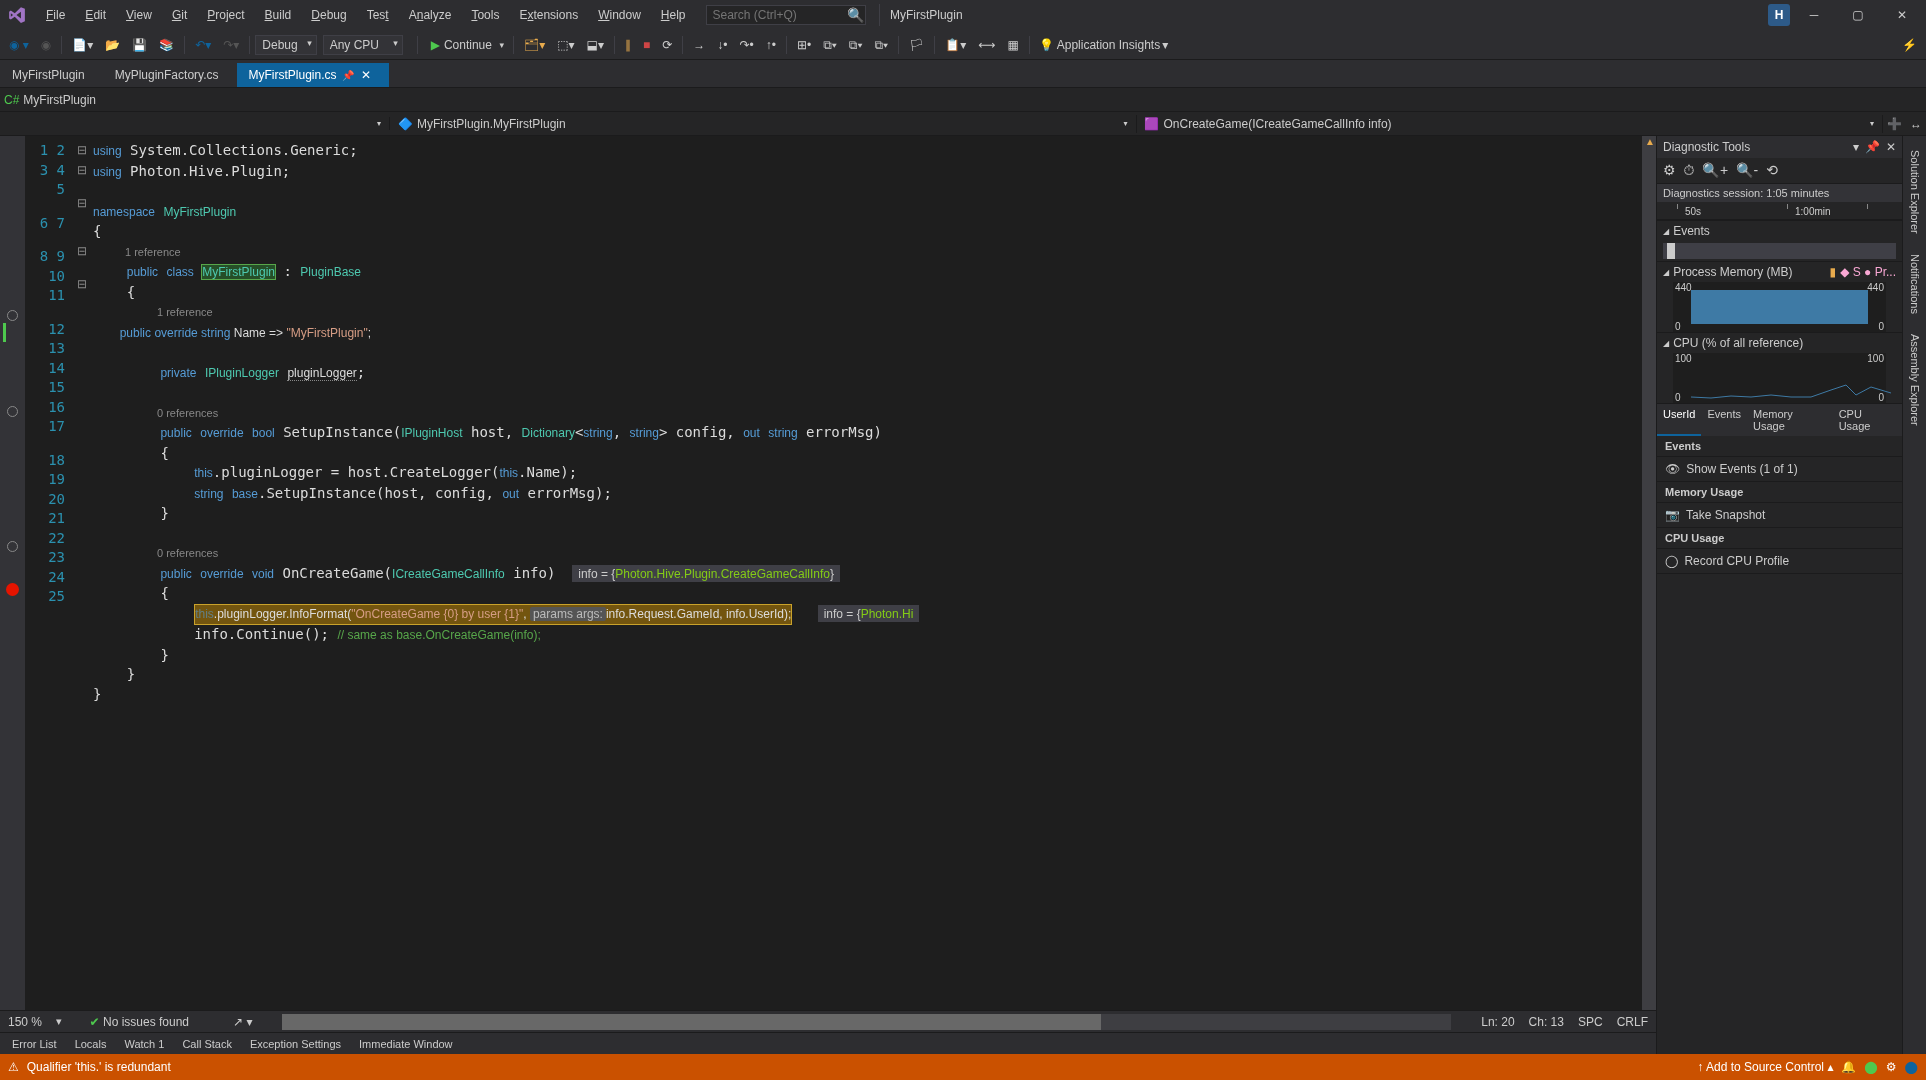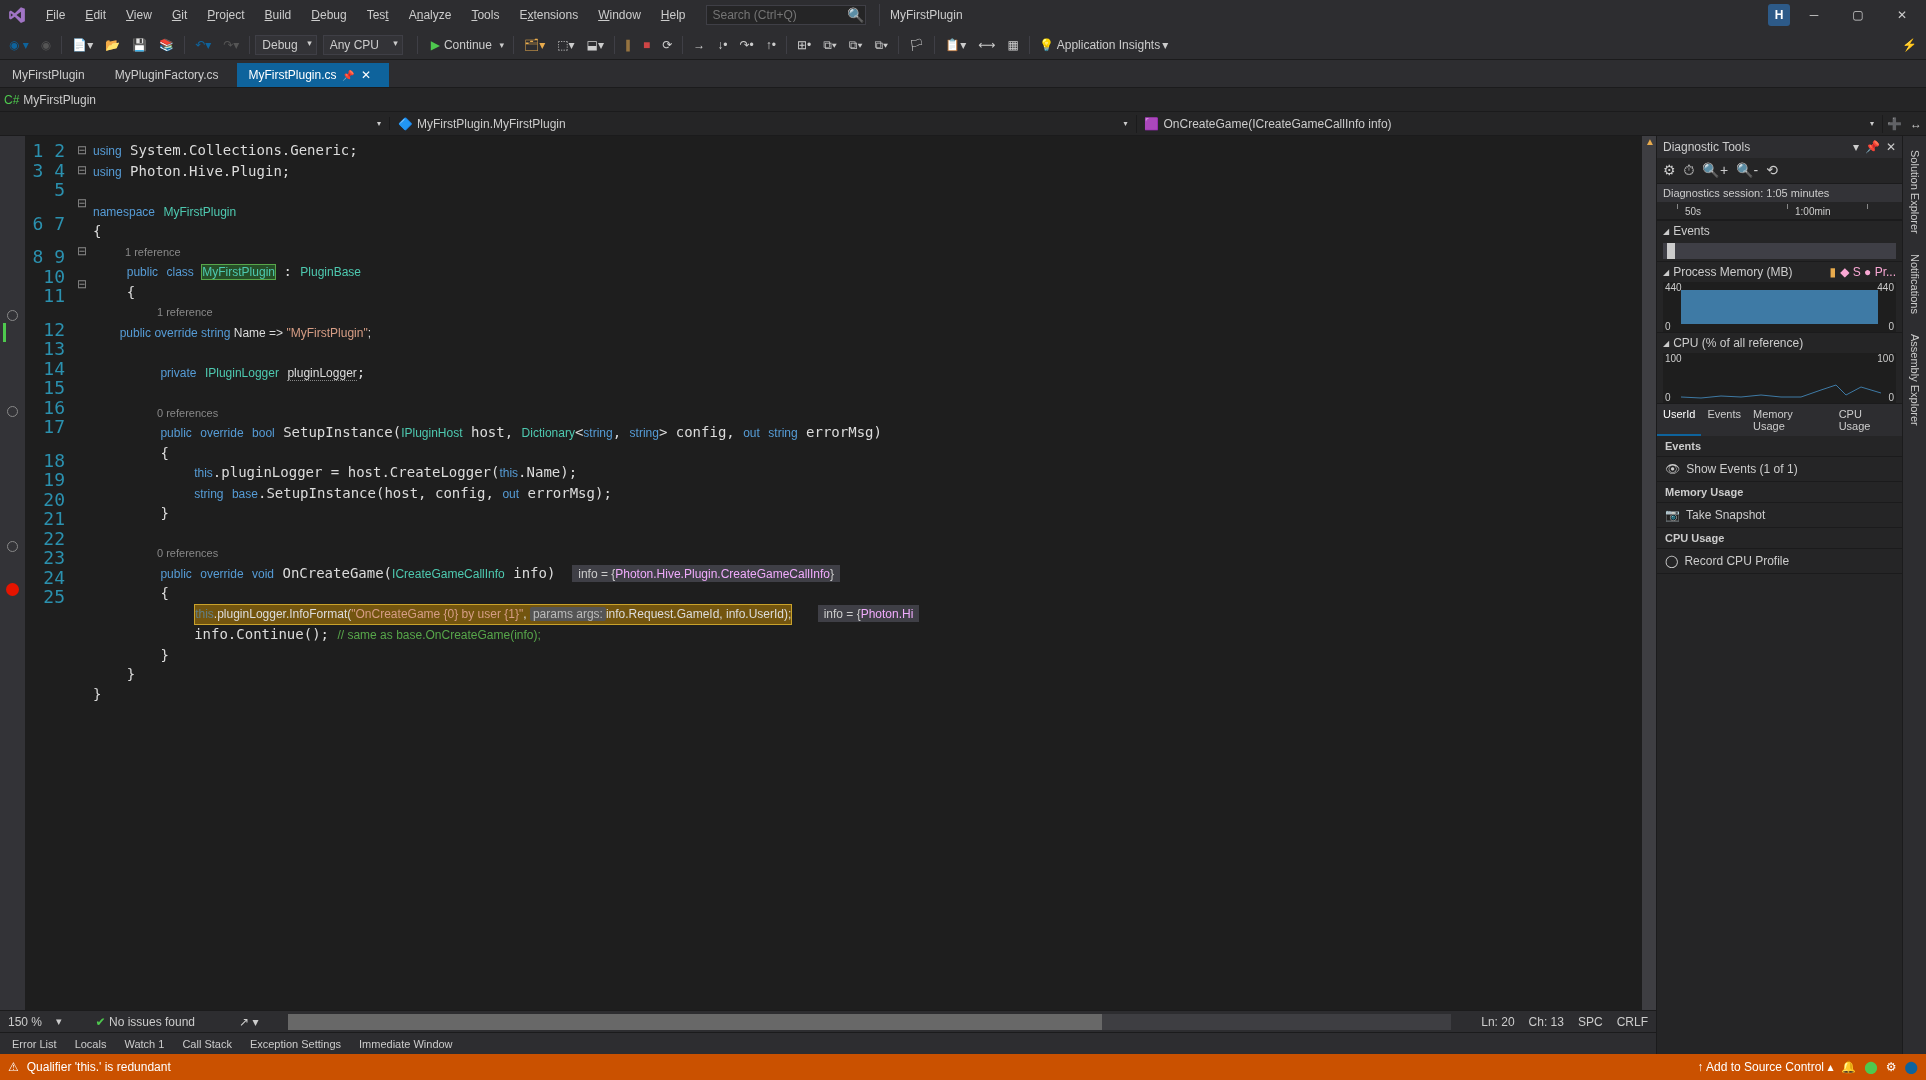--- a/index.html
+++ b/index.html
@@ -28,55 +28,55 @@
 .tab-pin{font-size:10px}
 .tab-close{font-size:12px}
 .nav-bar{background:#252526;height:24px;display:flex;align-items:center;padding:0 4px;border-bottom:1px solid #1b1b1c}
 .nav-left{display:flex;align-items:center;gap:4px;font-size:11px}
 .main-area{display:flex;flex:1;min-height:0}
 .editor-wrap{flex:1;display:flex;flex-direction:column;min-width:0}
 .editor-body{flex:1;display:flex;background:#1e1e1e;min-height:0;overflow:hidden;position:relative}
 .bp-gutter{width:25px;background:#333337}
 .bp{width:13px;height:13px;border-radius:50%;background:#e51400;margin:3px auto}
 .bp-outline{width:11px;height:11px;border-radius:50%;border:1px solid #888;margin:4px auto}
-.line-numbers{width:50px;background:#1e1e1e;color:#2b91af;text-align:right;padding:5px 10px 0 0;font-family:Consolas,monospace;font-size:18px;line-height:19.5px}
+.line-numbers{width:50px;background:#1e1e1e;color:#2b91af;text-align:right;padding:5px 10px 0 0;font-family:Consolas,monospace;font-size:14px;line-height:19.5px}
 .fold-gutter{width:14px;background:#1e1e1e;padding-top:5px;font-family:Consolas,monospace;font-size:10px;line-height:19.5px;color:#888}
 .fold{text-align:center}
 .code{flex:1;padding:5px 0 0 4px;font-family:Consolas,monospace;font-size:14px;line-height:19.5px;white-space:pre;color:#dcdcdc;position:relative}
 .kw{color:#569cd6}
 .cls{color:#4ec9b0}
 .str{color:#d69d85}
 .cmt{color:#57a64a}
 .hlname{background:#264f28;outline:1px solid #57a64a;color:#4ec9b0}
 .codelens{color:#888;font-size:11px}
 .squiggle{border-bottom:1px dotted #888}
 .bp-line{background:#73550f;display:inline-block;border:1px solid #c9a22b}
 .param-hint{background:#555;color:#bbb;padding:0 3px;border-radius:2px;font-size:12px}
 .datatip{background:#3f3f46;color:#ccc;padding:1px 6px;font-size:13px}
-.datatip .cls{color:#f0abfc}
+.datatip .cls{color:#84cc16}
 .ed-status{background:#2d2d30;height:22px;border-top:1px solid #1b1b1c;display:flex;align-items:center;padding:0 8px;gap:14px;font-size:11px;color:#ccc}
 .ed-status .right{margin-left:auto;display:flex;gap:14px}
 .green-check{color:#4ec94e}
 .bottom-tabs{background:#2d2d30;height:22px;display:flex;align-items:center;padding:0 4px;gap:2px;border-top:1px solid #1b1b1c}
 .btm-tab{padding:3px 8px;color:#ccc;font-size:11px}
 .status-band{background:#ca5100;height:26px;display:flex;align-items:center;padding:0 8px;color:#fff;gap:8px}
 .status-band .right{margin-left:auto;display:flex;align-items:center;gap:8px}
 .diag-panel{width:246px;background:#252526;border-left:1px solid #1b1b1c;display:flex;flex-direction:column}
 .diag-title{background:#2d2d30;padding:4px 6px;display:flex;align-items:center;font-size:11px}
 .diag-title .ctrls{margin-left:auto;display:flex;gap:6px;color:#ccc}
 .diag-toolbar{display:flex;gap:8px;padding:4px 6px;border-bottom:1px solid #1b1b1c}
 .diag-toolbar span{font-size:14px;color:#ccc}
 .diag-session{background:#333337;padding:3px 6px;font-size:11px;color:#ccc}
 .diag-timeline{height:18px;position:relative;border-bottom:1px solid #1b1b1c}
 .tl-tick{position:absolute;top:2px;width:1px;height:5px;background:#888}
 .tl-label{position:absolute;top:4px;font-size:10px;color:#ccc}
 .diag-section{padding:3px 6px;font-size:11px;background:#252526;border-top:1px solid #1b1b1c;display:flex;align-items:center;gap:4px}
 .diag-section .arrow{font-size:8px}
 .event-bar{height:16px;background:#3f3f46;margin:2px 6px}
-.chart{height:50px;background:#1e1e1e;margin:0 6px;position:relative}
+.chart{height:50px;background:#1e1e1e;margin:0 16px;position:relative}
 .chart .y-label{position:absolute;font-size:10px;color:#ccc}
 .mem-fill{position:absolute;left:18px;right:18px;top:8px;bottom:8px;background:#3e7aa5}
 .cpu-path{position:absolute;left:18px;right:18px;bottom:4px;height:34px}
 .diag-tabs{display:flex;border-top:1px solid #1b1b1c;background:#2d2d30}
 .diag-tab{padding:4px 6px;font-size:11px;color:#ccc}
 .diag-tab.active{border-bottom:2px solid #0e639c;color:#fff}
 .diag-subhead{padding:4px 8px;font-size:11px;font-weight:bold;color:#ccc;border-bottom:1px solid #1b1b1c}
 .diag-action{padding:5px 8px;font-size:11px;color:#ccc;display:flex;align-items:center;gap:6px;border-bottom:1px solid #1b1b1c}
 .side-tabs{width:24px;background:#2d2d30;border-left:1px solid #1b1b1c;display:flex;flex-direction:column;align-items:center;padding-top:4px}
 .side-tab{writing-mode:vertical-rl;padding:10px 4px;color:#ccc;font-size:11px}
@@ -319,21 +319,21 @@
     }
 }
 </div>
       <div style="position:absolute;right:0;top:0;width:14px;height:100%;background:#3e3e42">
         <div style="position:absolute;top:0;right:1px;color:#e8ab4d;font-size:10px">▲</div>
       </div>
     </div>
 
     <div class="ed-status">
       <span>150 %</span>▾
-      <span style="margin-left:20px"><span class="green-check">✔</span> <span>No issues found</span></span>
+      <span style="margin-left:14px"><span class="green-check">✔</span> <span>No issues found</span></span>
       <span style="margin-left:30px">↗ ▾</span>
       <div class="scroll-h" style="flex:1">
           <div class="scroll-thumb-h"></div>
         </div>
       <div class="right">
         <span>Ln: 20</span>
         <span>Ch: 13</span>
         <span>SPC</span>
         <span>CRLF</span>
       </div>

